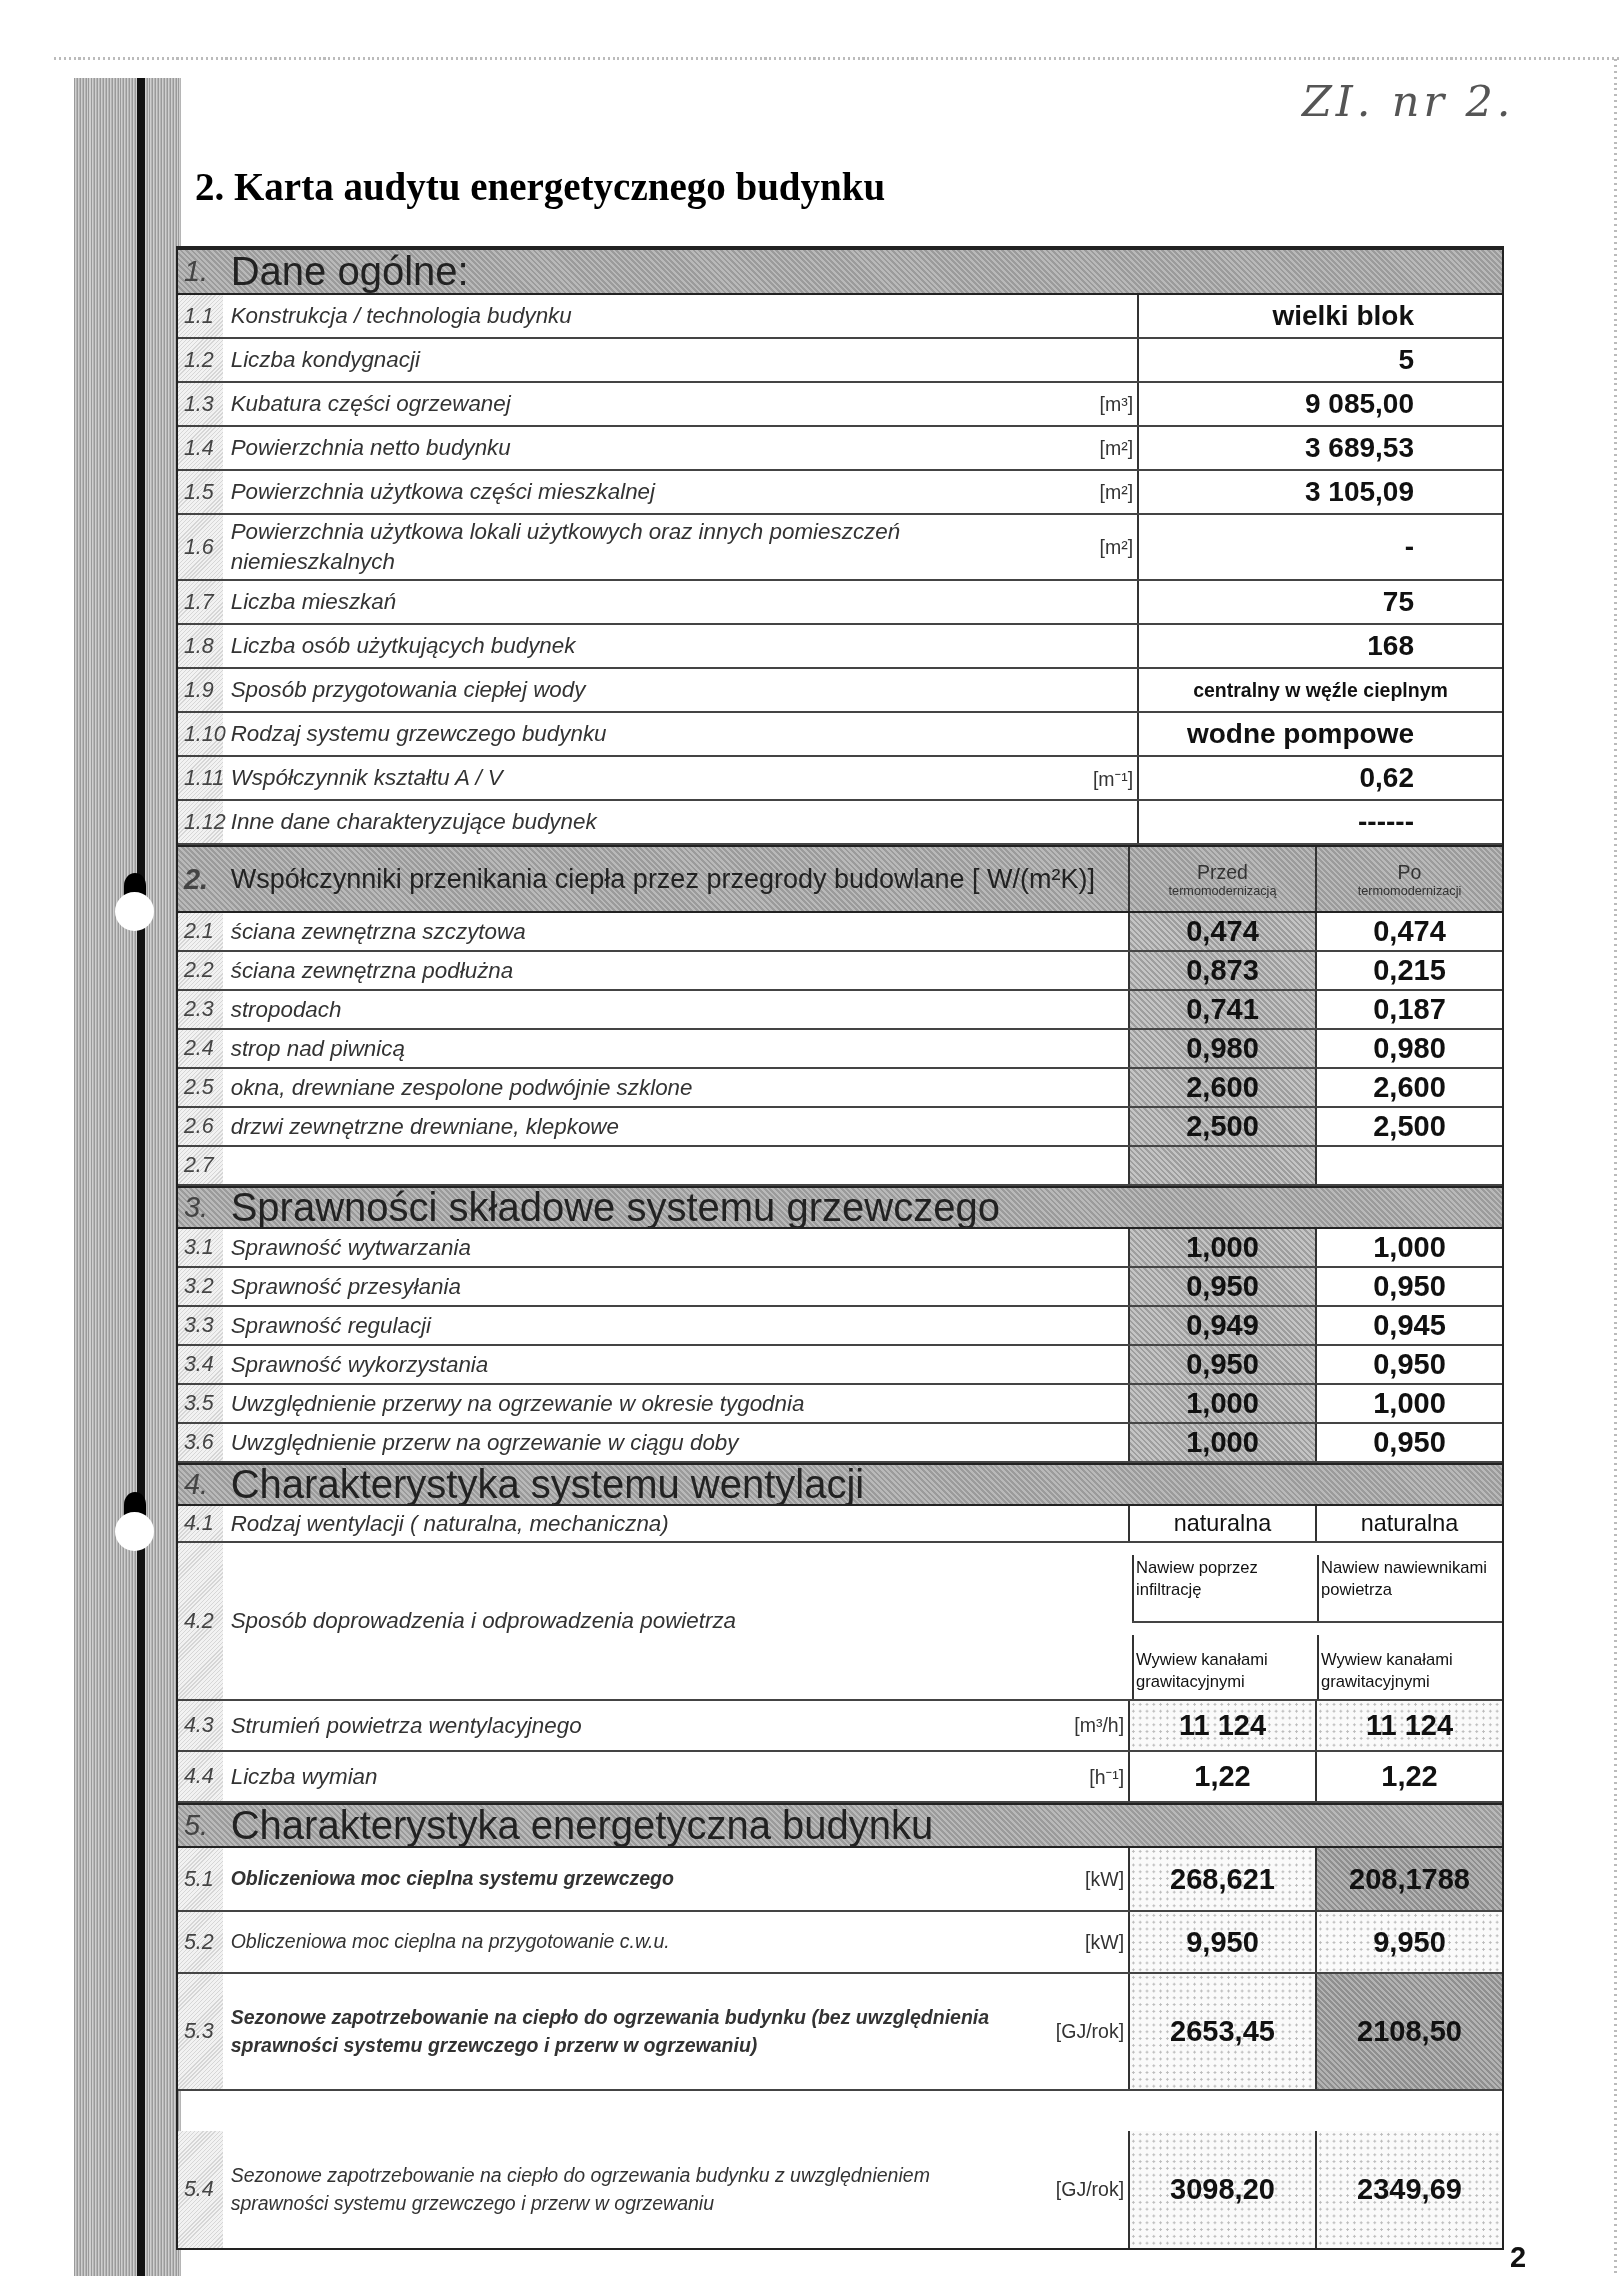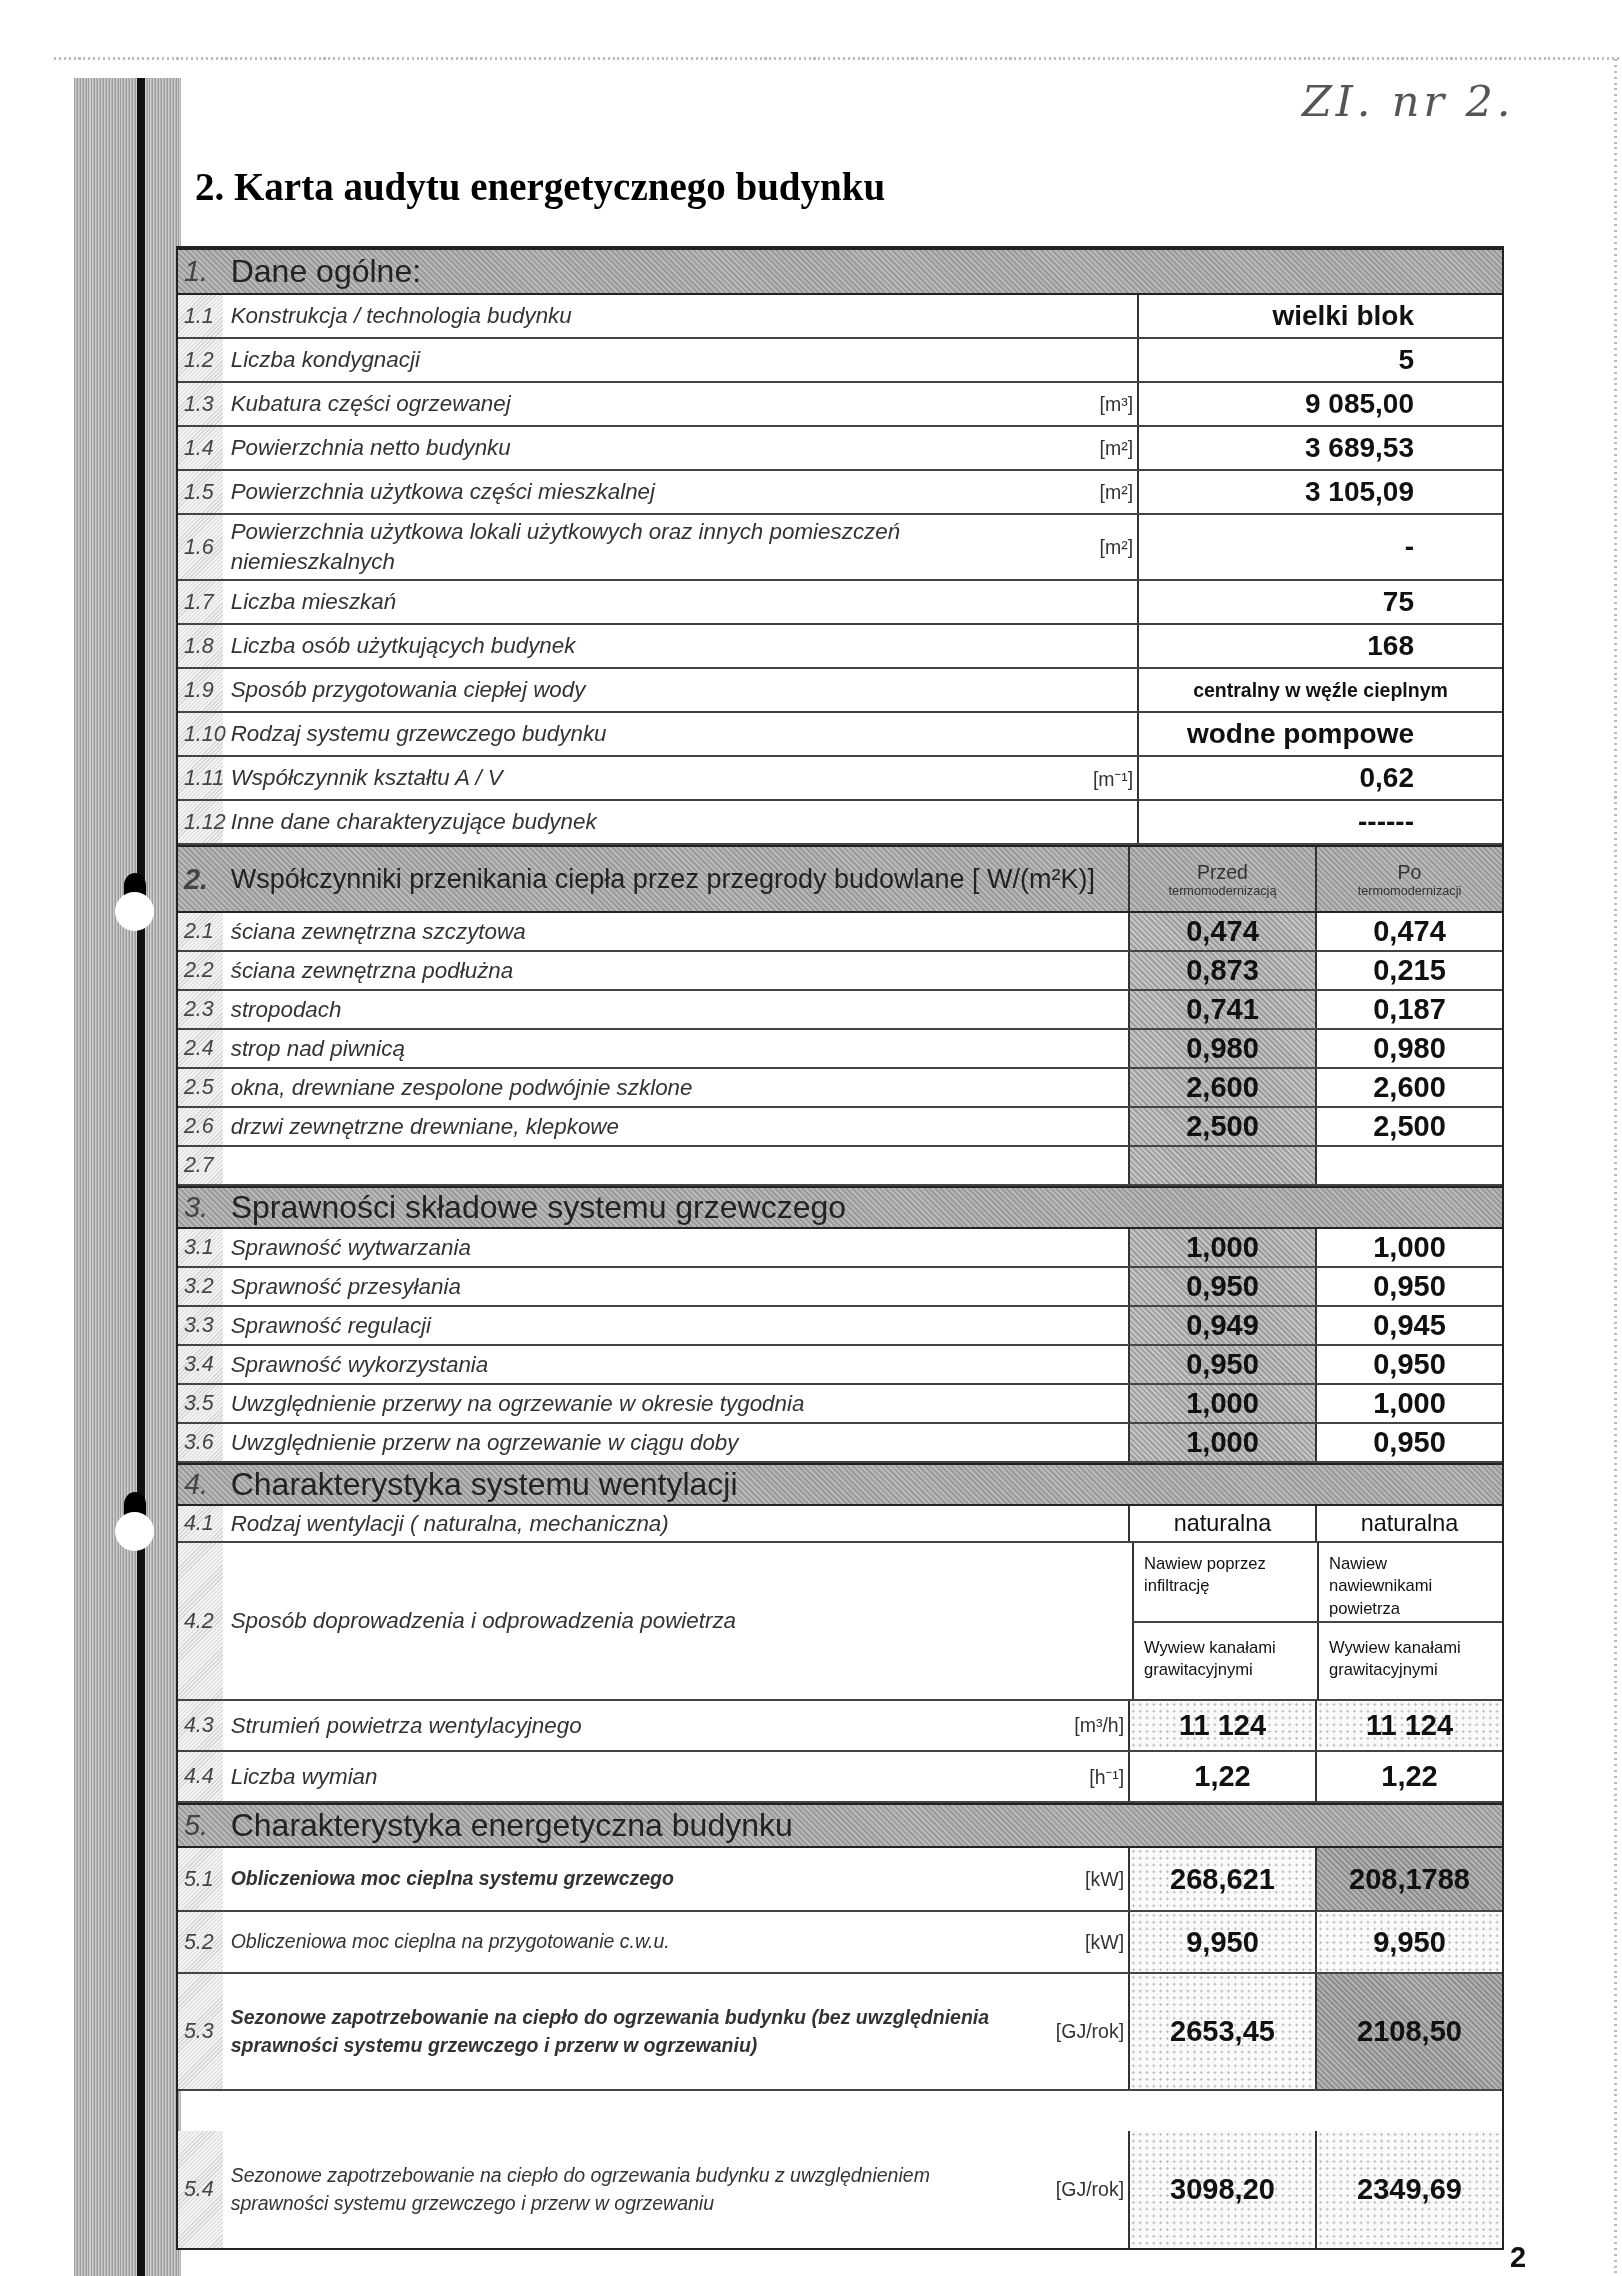--- a/index.html
+++ b/index.html
@@ -21,37 +21,37 @@
   .doc-title { position: absolute; left: 195px; top: 164px; font-family: "Liberation Serif", serif;
     font-weight: bold; font-size: 39px; color: #000000; }
   .page-number { position: absolute; left: 1510px; top: 2241px; font-weight: bold; font-size: 29px; }
 
   .sheet { position: absolute; left: 176px; top: 246px; width: 1324px; border: 2.9px solid #222; border-bottom-width: 2px; }
   .row { display: flex; border-bottom: 2px solid #444; position: relative; }
   .row:last-child { border-bottom: none; margin-top: 40px; }
   .section { background: repeating-linear-gradient(45deg,#9b9b9b 0 2px,#b9b9b9 2px 3.9px);
     border-top: 2.9px solid #222; border-bottom: 2.9px solid #222; }
   .section .num { font-size: 29px; }
-  .section .title { font-size: 32px; color: #222; }
+  .section .title { font-size: 40px; color: #222; }
   .num { width: 39px; flex: none; padding-left: 5.9px; font-style: italic; font-size: 21.5px; color: #444;
     display: flex; align-items: center;
     background: repeating-linear-gradient(135deg,#d6d6d6 0 1px,#f2f2f2 1px 2.9px); }
   .label { flex: 1; font-style: italic; font-size: 22.4px; color: #333; display: flex; align-items: center; padding-left: 7.8px; }
   .unit { width: 68px; flex: none; font-size: 19.5px; color: #333; display: flex; align-items: center; justify-content: flex-end; padding-right: 3.9px; }
   .val { flex: none; display: flex; align-items: center; justify-content: center; font-weight: bold; border-left: 2px solid #333; }
   .v-wide { width: 365px; font-size: 28px; justify-content: flex-end; padding-right: 88px; box-sizing: border-box; }
   .v1, .v2 { width: 185px; font-size: 29px; }
   .v2 { border-left: 2px solid #333; }
   .shaded { background: repeating-linear-gradient(45deg,#9e9e9e 0 2px,#c4c4c4 2px 3.9px); }
   .speckled { background: radial-gradient(#bbb 1px, transparent 1.2px) 0 0/6.8px 6.8px, #fafafa; }
   .dark { background: repeating-linear-gradient(45deg,#8f8f8f 0 2px,#b3b3b3 2px 3.9px); }
   .hdr-cell { flex-direction: column; font-weight: normal; color: #333; }
   .hdr-cell .a { font-size: 19.5px; }
   .hdr-cell .b { font-size: 12.7px; }
-  .small-text { font-size: 16.6px; font-weight: normal; font-style: normal; line-height: 1.35; justify-content: flex-start; align-items: flex-start; padding: 10px; box-sizing: border-box; }
+  .small-text { font-size: 16.6px; font-weight: normal; font-style: normal; line-height: 1.35; justify-content: flex-start; align-items: flex-start; padding: 2px; box-sizing: border-box; margin-top: 12px; }
   .plain { font-weight: normal; font-size: 23.4px; }
   .bold-label { font-weight: bold; font-size: 19.5px; }
   .sm-label { font-size: 19.5px; }
 </style>
 </head>
 <body>
 
 <div class="top-edge"></div>
 <div class="right-edge"></div>
 <div class="binding"></div>

